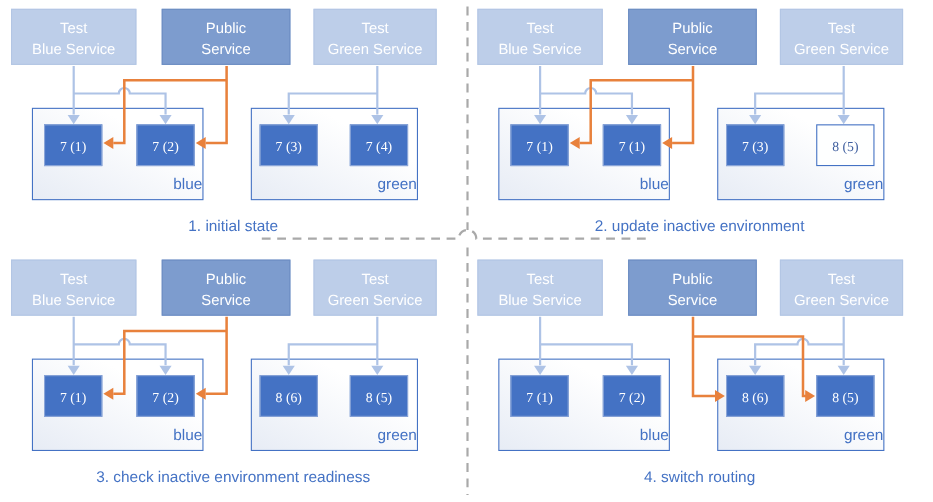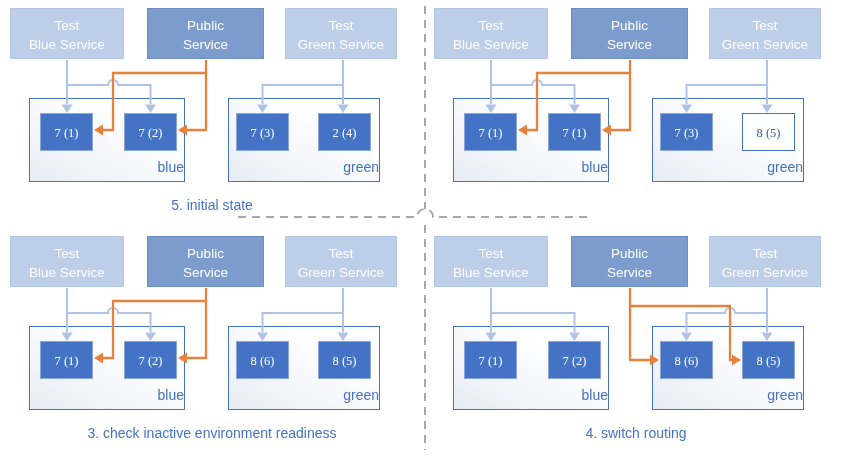--- a/index.html
+++ b/index.html
@@ -60,22 +60,22 @@
   </div>
   <div class="env" style="left:29px;width:156px">
     <div class="env-label">blue</div>
   </div>
   <div class="env" style="left:228px;width:152px">
     <div class="env-label">green</div>
   </div>
   <div class="pod filled" style="left:40px">7 (1)</div>
   <div class="pod filled" style="left:124px">7 (2)</div>
   <div class="pod filled" style="left:236px">7 (3)</div>
-  <div class="pod filled" style="left:318px">2 (4)</div>
-  <div class="caption">5. initial state</div>
+  <div class="pod filled" style="left:318px">7 (4)</div>
+  <div class="caption">1. initial state</div>
 </div>
 
 <div class="quadrant" style="left:424px;top:0">
   <svg class="wires" width="424" height="228">
       <path d="M67,60 V104" stroke="#aec3e6" stroke-width="2" fill="none"></path>
       <polygon points="61.5,104.5 72.5,104.5 67,113" fill="#aec3e6"></polygon>
       <path d="M67,85 H108 A5,5 0 0 1 118,85 H150.5 V104" stroke="#aec3e6" stroke-width="2" fill="none"></path>
       <polygon points="145,104.5 156,104.5 150.5,113" fill="#aec3e6"></polygon>
       <path d="M343,60 V104" stroke="#aec3e6" stroke-width="2" fill="none"></path>
       <polygon points="337.5,104.5 348.5,104.5 343,113" fill="#aec3e6"></polygon>
@@ -101,20 +101,21 @@
   <div class="env" style="left:29px;width:156px">
     <div class="env-label">blue</div>
   </div>
   <div class="env" style="left:228px;width:152px">
     <div class="env-label">green</div>
   </div>
   <div class="pod filled" style="left:40px">7 (1)</div>
   <div class="pod filled" style="left:124px">7 (1)</div>
   <div class="pod filled" style="left:236px">7 (3)</div>
   <div class="pod outlined" style="left:318px">8 (5)</div>
+  <div class="caption">2. update inactive environment</div>
 </div>
 
 <div class="quadrant" style="left:0;top:228px">
   <svg class="wires" width="424" height="228">
       <path d="M67,60 V104" stroke="#aec3e6" stroke-width="2" fill="none"></path>
       <polygon points="61.5,104.5 72.5,104.5 67,113" fill="#aec3e6"></polygon>
       <path d="M67,85 H108 A5,5 0 0 1 118,85 H150.5 V104" stroke="#aec3e6" stroke-width="2" fill="none"></path>
       <polygon points="145,104.5 156,104.5 150.5,113" fill="#aec3e6"></polygon>
       <path d="M343,60 V104" stroke="#aec3e6" stroke-width="2" fill="none"></path>
       <polygon points="337.5,104.5 348.5,104.5 343,113" fill="#aec3e6"></polygon>

